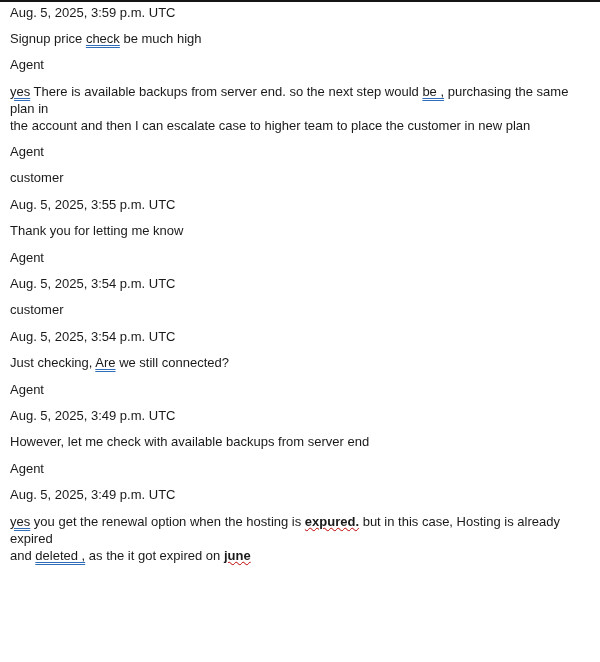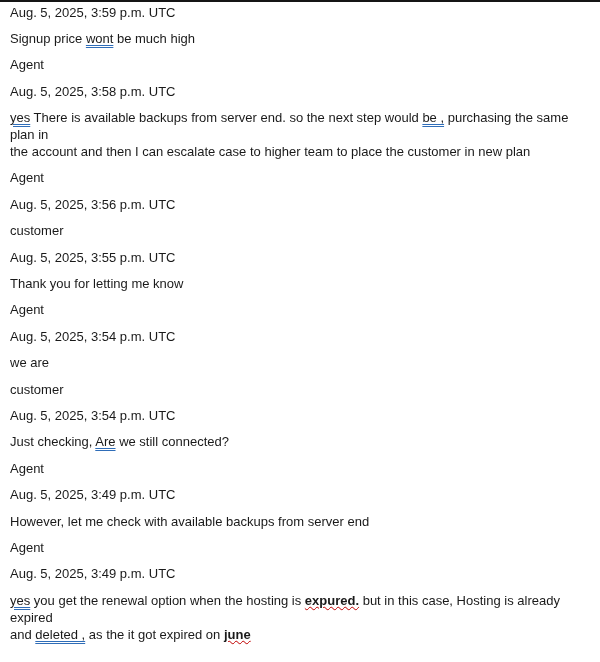--- a/index.html
+++ b/index.html
@@ -53,40 +53,37 @@
     font-weight: bold;
   }
 </style>
 </head>
 <body>
 
 <div class="top-line"></div>
 <div class="transcript">
     <div>
       <p>Aug. 5, 2025, 3:59 p.m. UTC</p>
-      <p><span>Signup price </span><span class="mark-grammar">wont</span><span> be much high</span></p>
+      <p><span>Signup price </span><span class="mark-grammar">check</span><span> be much high</span></p>
       <p>Agent</p>
     </div>
     <div>
-      <p>Aug. 5, 2025, 3:58 p.m. UTC</p>
       <p><span class="mark-grammar">yes</span><span> There is available backups from server end. so the next step would </span><span class="mark-grammar">be ,</span><span> purchasing the same plan in</span><br><span>the account and then I can escalate case to higher team to place the customer in new plan</span></p>
       <p>Agent</p>
     </div>
     <div>
-      <p>Aug. 5, 2025, 3:56 p.m. UTC</p>
       <p>customer</p>
     </div>
     <div>
       <p>Aug. 5, 2025, 3:55 p.m. UTC</p>
       <p><span>Thank you for letting me know</span></p>
       <p>Agent</p>
     </div>
     <div>
       <p>Aug. 5, 2025, 3:54 p.m. UTC</p>
-      <p><span>we are</span></p>
       <p>customer</p>
     </div>
     <div>
       <p>Aug. 5, 2025, 3:54 p.m. UTC</p>
       <p><span>Just checking, </span><span class="mark-grammar">Are</span><span> we still connected?</span></p>
       <p>Agent</p>
     </div>
     <div>
       <p>Aug. 5, 2025, 3:49 p.m. UTC</p>
       <p><span>However, let me check with available backups from server end</span></p>

